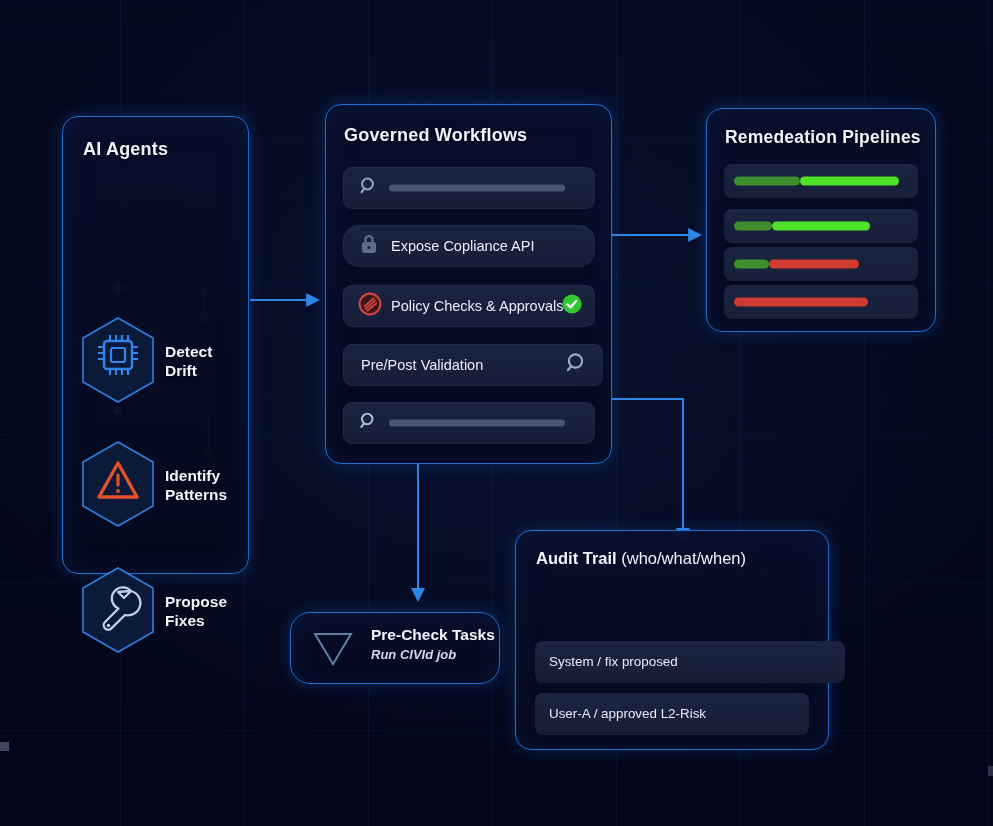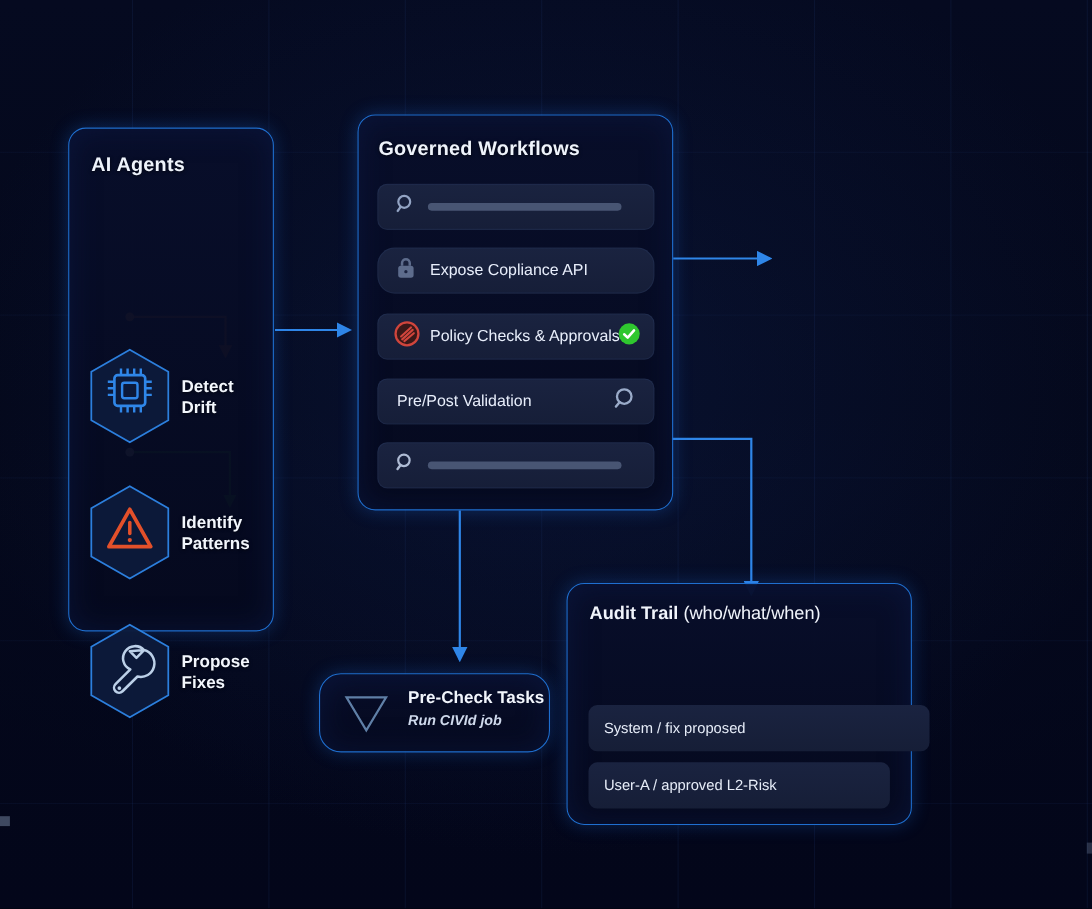--- a/index.html
+++ b/index.html
@@ -239,41 +239,68 @@
       </span>
       <span class="wf-label">Policy Checks &amp; Approvals</span>
       <span class="okbadge">
         <svg width="22" height="22" viewBox="0 0 22 22">
           <circle cx="11" cy="11" r="9.6" fill="#2fc72f"></circle>
           <path d="M6.4,11.4 L9.6,14.4 L15.4,7.8" fill="none" stroke="#ffffff" stroke-width="2.3" stroke-linecap="round" stroke-linejoin="round"></path>
         </svg>
       </span>
     </div>
 
-    <div class="wf-row" style="top:239px;">
+    <div class="wf-row" style="top:239px;padding-left:8px;">
       <span class="wf-label plain">Pre/Post Validation</span>
       <span class="mag right">
         <svg width="24" height="24" viewBox="0 0 24 24">
             <circle cx="10.5" cy="10" r="6.6" fill="none" stroke="#9aabc9" stroke-width="2.1"></circle>
             <path d="M6.2,15.2 L3.0,19.0" stroke="#9aabc9" stroke-width="2.3" stroke-linecap="round"></path>
           </svg>
       </span>
     </div>
 
     <div class="wf-row" style="top:297px;">
       <span class="mag">
         <svg width="20" height="20" viewBox="0 0 20 20">
             <circle cx="8.2" cy="8" r="5.2" fill="none" stroke="#aebbd4" stroke-width="2"></circle>
             <path d="M5.0,12.4 L2.4,15.8" stroke="#aebbd4" stroke-width="2.2" stroke-linecap="round"></path>
           </svg>
       </span>
       <span class="ph-bar"></span>
     </div>
   </div>
 
+  <div class="panel" id="pipelines">
+    <div class="panel-title">Remedeation Pipelines</div>
+
+    <div class="pipe-row" style="top:55px;">
+      <div class="track">
+        <div class="seg" style="left:0%;width:38%;background:#3f8f2e;"></div>
+        <div class="seg" style="left:38%;width:57%;background:#4ee228;"></div>
+      </div>
+    </div>
+    <div class="pipe-row" style="top:100px;">
+      <div class="track">
+        <div class="seg" style="left:0%;width:22%;background:#3f8f2e;"></div>
+        <div class="seg" style="left:22%;width:56%;background:#4ee228;"></div>
+      </div>
+    </div>
+    <div class="pipe-row" style="top:138px;">
+      <div class="track">
+        <div class="seg" style="left:0%;width:20%;background:#3f8f2e;"></div>
+        <div class="seg" style="left:20%;width:52%;background:#d03a33;"></div>
+      </div>
+    </div>
+    <div class="pipe-row" style="top:176px;">
+      <div class="track">
+        <div class="seg" style="left:0%;width:77%;background:#d03a33;"></div>
+      </div>
+    </div>
+  </div>
 
   <div class="panel" id="precheck">
     <span class="tri">
       <svg width="44" height="40" viewBox="0 0 44 40">
         <path d="M4,5 L40,5 L22,35 Z" fill="none" stroke="#5f7fa6" stroke-width="2"></path>
       </svg>
     </span>
     <div class="pc-title">Pre-Check Tasks</div>
     <div class="pc-sub">Run CIVId job</div>
   </div>

